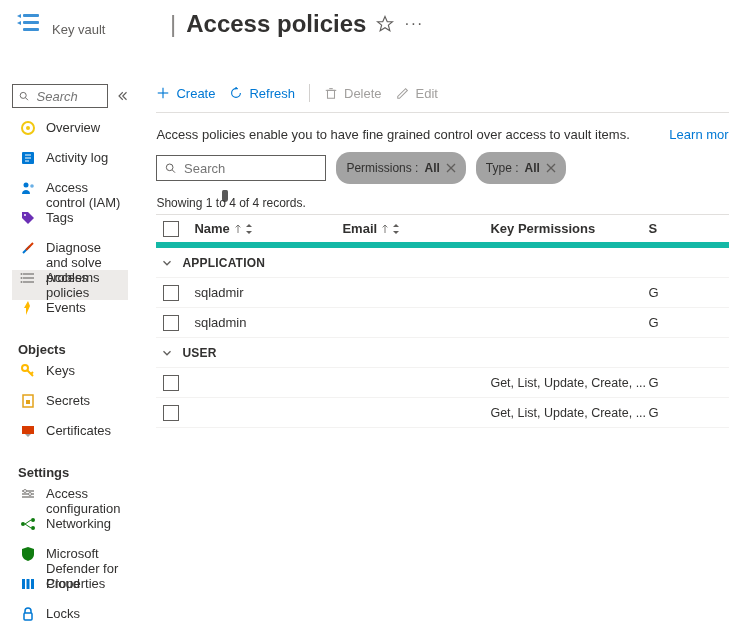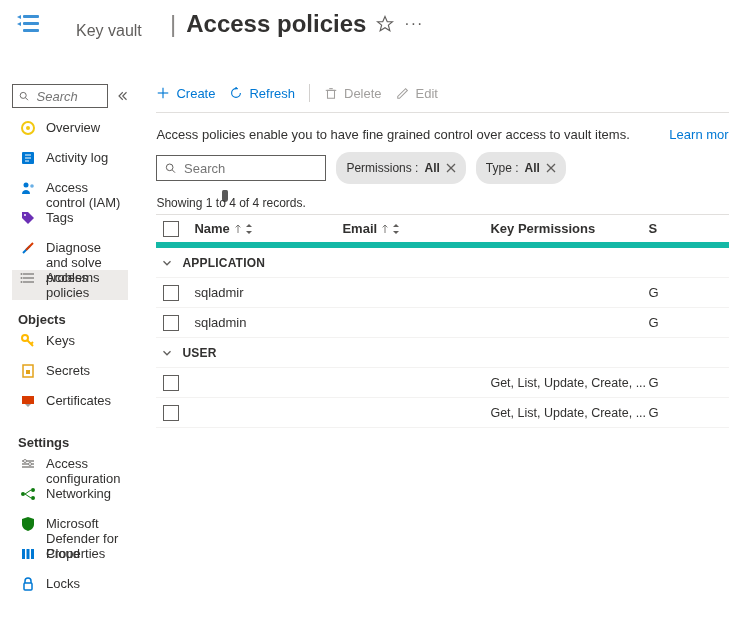--- a/index.html
+++ b/index.html
@@ -16,21 +16,21 @@
   }
 
   
   .header {
     display: flex;
     align-items: center;
     padding: 8px 0 6px 14px;
     gap: 10px;
   }
   .kv-icon { width: 28px; height: 28px; flex-shrink: 0; }
-  .kv-label { font-size: 16px; color: #605e5c; margin-top: 14px; margin-left: 24px; }
+  .kv-label { font-size: 13px; color: #605e5c; margin-top: 14px; }
   .page-bar {
     position: absolute;
     left: 170px;
     top: 10px;
     display: flex;
     align-items: center;
     gap: 10px;
   }
   .pipe { font-size: 24px; color: #8a8886; font-weight: 300; }
   .page-title { font-size: 24px; font-weight: 600; color: #323130; }
@@ -106,21 +106,21 @@
   .desc a { color: #0078d4; text-decoration: none; margin-left: 36px; }
 
   .filter-row { display: flex; align-items: center; gap: 10px; margin-bottom: 8px; }
   .search-box2 {
     display: flex; align-items: center; gap: 6px;
     border: 1px solid #605e5c; height: 26px; padding: 0 8px; width: 170px;
   }
   .search-box2 input { border:none; outline:none; font-size:13px; width:100%; color:#605e5c; }
   .pill {
     display: flex; align-items: center; gap: 6px;
-    background: #e5e5e5; border-radius: 14px; height: 26px; padding: 16px 10px;
+    background: #a3a3a3; border-radius: 14px; height: 26px; padding: 16px 10px;
     font-size: 12px; color: #323130;
   }
   .pill b { font-weight: 600; }
   .pill .x { width:10px; height:10px; color:#605e5c; }
 
   .count { font-size: 12px; color: #323130; margin: 12px 0 4px 0; }
 
   .table-head {
     display: flex; align-items: center; gap: 8px;
     border-top: 1px solid #e1dfdd; border-bottom: 6px solid #14b8a6;
@@ -247,20 +247,28 @@
               <line x1="3" y1="4" x2="14" y2="4" stroke="#8a8886" stroke-width="1.5"></line>
               <line x1="3" y1="8" x2="14" y2="8" stroke="#8a8886" stroke-width="1.5"></line>
               <line x1="3" y1="12" x2="14" y2="12" stroke="#8a8886" stroke-width="1.5"></line>
               <circle cx="1.5" cy="4" r="1" fill="#8a8886"></circle>
               <circle cx="1.5" cy="8" r="1" fill="#8a8886"></circle>
               <circle cx="1.5" cy="12" r="1" fill="#8a8886"></circle>
             </svg>
           </span>
           <span>Access policies</span>
         </div>
+        <div class="nav-item">
+          <span class="ico">
+            <svg viewBox="0 0 16 16">
+              <path d="M8 1l2 5-4 9 0-7-2 0z" fill="#ffb900"></path>
+            </svg>
+          </span>
+          <span>Events</span>
+        </div>
         <div class="nav-section">Objects</div>
         <div class="nav-item">
           <span class="ico">
             <svg viewBox="0 0 16 16">
               <circle cx="5" cy="5" r="3" fill="none" stroke="#ffb900" stroke-width="2"></circle>
               <line x1="7" y1="7" x2="13" y2="13" stroke="#ffb900" stroke-width="2"></line>
               <line x1="11" y1="11" x2="13" y2="9" stroke="#ffb900" stroke-width="2"></line>
             </svg>
           </span>
           <span>Keys</span>

